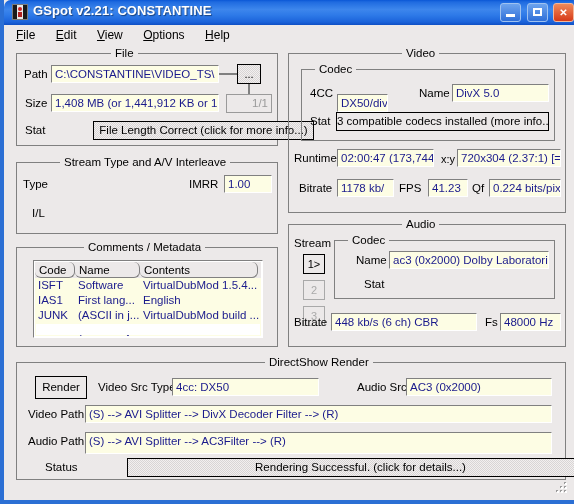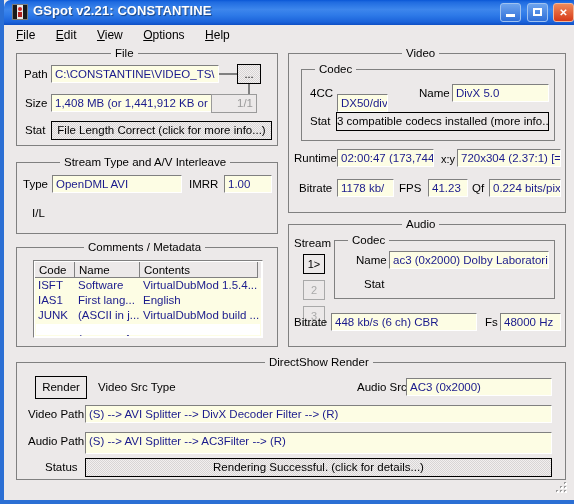--- a/index.html
+++ b/index.html
@@ -97,21 +97,21 @@
     position:absolute;box-sizing:border-box;
     background:#ece9e9;
     border:1px solid #000;
     font-size:11.5px;color:#000;text-align:center;
     line-height:15px;overflow:hidden;white-space:nowrap;
   }
   .btn.stat{
     background-image:
       linear-gradient(45deg,#d8d5d5 25%,transparent 25%,transparent 75%,#d8d5d5 75%),
       linear-gradient(45deg,#d8d5d5 25%,transparent 25%,transparent 75%,#d8d5d5 75%);
-    background-size:2px 2px;background-position:0 0,1px 1px;background-color:#f2efef;
+    background-size:2px 2px;background-position:0 0,1px 1px;background-color:#f2efef;margin-left:42px;
   }
   .btn.plain{background:#ece9e9;}
   .btn.disabled{color:#9a9a9a;border:1px solid #9a9a9a;}
   .sqbtn{
     position:absolute;box-sizing:border-box;border:1px solid #000;
     background:#ece9e9;font-size:11px;color:#000;text-align:center;line-height:15px;
   }
   .sqbtn.dotted{
     background-image:
       linear-gradient(45deg,#d8d5d5 25%,transparent 25%,transparent 75%,#d8d5d5 75%),
@@ -125,21 +125,21 @@
   .listbox{
     position:absolute;box-sizing:border-box;background:#fff;
     border-top:1px solid #808080;border-left:1px solid #808080;
     border-right:1px solid #fff;border-bottom:1px solid #fff;
     overflow:hidden;
   }
   .lvhead{position:absolute;left:1px;top:1px;right:1px;height:16px;background:#ece9e9;}
   .lvh-cell{
     position:absolute;top:0;height:16px;box-sizing:border-box;
     background:#ece9e9;border-right:1px solid #808080;border-bottom:1px solid #808080;
-    font-size:11.5px;color:#000;padding:1px 0 0 4px;line-height:14px;white-space:nowrap;
+    font-size:11.5px;color:#000;padding:1px 0 0 4px;line-height:14px;white-space:nowrap;border-radius:6px;
   }
   .lvbody{position:absolute;left:1px;top:17px;right:1px;bottom:1px;background:#fdfde4;}
   .lvrow{position:relative;height:15px;}
   .lvc{position:absolute;top:0;font-size:11.5px;color:#1a1a8c;white-space:nowrap;line-height:15px;}
   .lv-white{position:absolute;left:1px;bottom:1px;right:1px;height:11px;background:#fff;}
 
   .grip{position:absolute;right:5px;bottom:5px;width:14px;height:14px;}
   .grip i{position:absolute;background:#fff;width:2px;height:2px;box-shadow:-1px -1px 0 #9a9a9a;}
 </style>
 </head>
@@ -178,31 +178,30 @@
         <span class="cap" style="left:94px;">File</span>
 
         <span class="lab" style="left:7px;top:14px;">Path</span>
         <span class="fld" style="left:34px;top:11px;width:168px;height:18px;">C:\CONSTANTINE\VIDEO_TS\</span>
         <span class="connector" style="left:202px;top:19px;width:20px;height:2px;"></span>
         <span class="sqbtn dotted" style="left:220px;top:10px;width:24px;height:20px;line-height:18px;">...</span>
 
         <span class="lab" style="left:8px;top:43px;">Size</span>
         <span class="fld" style="left:34px;top:40px;width:168px;height:18px;">1,408 MB (or 1,441,912 KB or 1,4</span>
         <span class="connector" style="left:231px;top:30px;width:2px;height:10px;"></span>
-        <span class="btn disabled" style="left:194px;top:40px;width:46px;height:19px;line-height:17px;padding-left:22px;">1/1</span>
+        <span class="btn disabled" style="left:209px;top:40px;width:46px;height:19px;line-height:17px;padding-left:22px;">1/1</span>
 
         <span class="lab" style="left:8px;top:70px;">Stat</span>
         <span class="btn stat" style="left:34px;top:67px;width:221px;height:19px;line-height:17px;">File Length Correct (click for more info...)</span>
       </div>
 
       <div class="grp" style="left:8px;top:118px;width:262px;height:72px;">
         <span class="cap" style="left:43px;">Stream Type and A/V Interleave</span>
 
         <span class="lab" style="left:6px;top:15px;">Type</span>
-        <span class="fld" style="left:35px;top:12px;width:130px;height:18px;">OpenDML AVI</span>
         <span class="lab" style="left:172px;top:15px;">IMRR</span>
         <span class="fld" style="left:207px;top:12px;width:48px;height:18px;">1.00</span>
 
         <span class="lab" style="left:15px;top:44px;">I/L</span>
       </div>
 
       <div class="grp" style="left:8px;top:203px;width:262px;height:100px;">
         <span class="cap" style="left:67px;">Comments / Metadata</span>
 
         <div class="listbox" style="left:16px;top:12px;width:230px;height:78px;">
@@ -283,20 +282,21 @@
         <span class="lab" style="left:196px;top:91px;">Fs</span>
         <span class="fld" style="left:211px;top:88px;width:61px;height:18px;">48000 Hz</span>
       </div>
 
       <div class="grp" style="left:8px;top:318px;width:550px;height:118px;">
         <span class="cap" style="left:248px;">DirectShow Render</span>
 
         <span class="btn plain" style="left:18px;top:13px;width:52px;height:23px;line-height:21px;">Render</span>
 
         <span class="lab" style="left:81px;top:18px;">Video Src Type</span>
+        <span class="fld" style="left:155px;top:15px;width:147px;height:18px;">4cc: DX50</span>
         <span class="lab" style="left:340px;top:18px;">Audio Src</span>
         <span class="fld" style="left:389px;top:15px;width:146px;height:18px;">AC3 (0x2000)</span>
 
         <span class="lab" style="left:11px;top:45px;">Video Path</span>
         <span class="fld" style="left:68px;top:42px;width:467px;height:18px;">(S) --&gt; AVI Splitter --&gt; DivX Decoder Filter --&gt; (R)</span>
 
         <span class="lab" style="left:11px;top:72px;">Audio Path</span>
         <span class="fld" style="left:68px;top:69px;width:467px;height:22px;">(S) --&gt; AVI Splitter --&gt; AC3Filter --&gt; (R)</span>
 
         <span class="lab" style="left:28px;top:98px;">Status</span>

